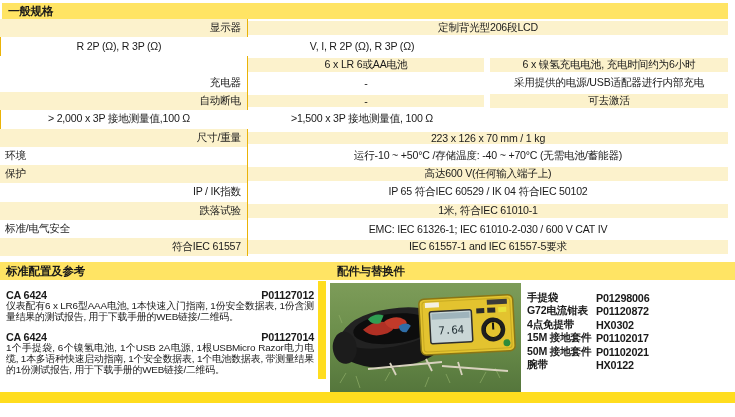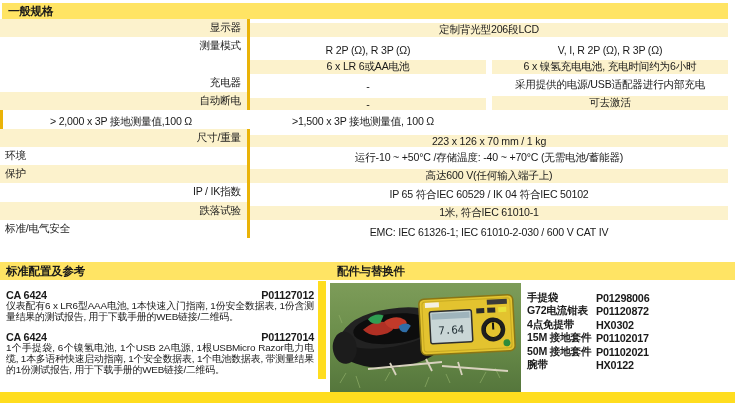--- a/index.html
+++ b/index.html
@@ -16,21 +16,21 @@
     font-size:11.5px; font-weight:bold;
   }
   .spec-rows { position:absolute; top:19px; left:0; width:728px; }
   .spec-row { display:flex; align-items:stretch; height:18.25px; font-size:10.6px; }
   .spec-row .lbl {
     width:247px; display:flex; align-items:center; justify-content:flex-end;
     padding-right:6px; font-weight:normal;
   }
   .spec-row .lbl.left { justify-content:flex-start; padding-left:5px; }
   .spec-row .vals {
-    width:481px; border-left:3px solid #eab308; display:flex; align-items:flex-end;
+    width:481px; border-left:1px solid #eab308; display:flex; align-items:center;
   }
   .spec-row .cell { display:flex; align-items:center; justify-content:center; text-align:center; }
   .spec-row .cell.single { flex:1; }
   .spec-row .cell.c1 { width:236px; }
   .spec-row .gap { width:6px; background:#fff; }
   .spec-row .cell.c2 { flex:1; }
   
   .section-bar { position:absolute; top:262px; left:0; width:735px; height:18px; }
   .section-title { position:absolute; top:2px; font-size:11.5px; font-weight:bold; }
   .section-title.left { left:6px; }
@@ -57,21 +57,20 @@
   </div>
 
   <div class="spec-rows" id="spec-rows">
       <div class="spec-row">
         <div class="lbl" style="background: rgb(252, 242, 204);">显示器</div>
         <div class="vals">
           <div class="cell single" style="background: rgb(252, 242, 204);">定制背光型206段LCD</div>
         </div>
       </div>
       <div class="spec-row">
-        <div class="lbl" style="background: transparent;">测量模式</div>
         <div class="vals">
           <div class="cell c1" style="background: transparent;">R 2P (Ω), R 3P (Ω)</div>
           <div class="gap"></div>
           <div class="cell c2" style="background: transparent;">V, I, R 2P (Ω), R 3P (Ω)</div>
         </div>
       </div>
       <div class="spec-row">
         <div class="lbl" style="background: rgb(252, 242, 204); margin-top: 44px;">电源</div>
         <div class="vals">
           <div class="cell c1" style="background: rgb(252, 242, 204);">6 x LR 6或AA电池</div>
@@ -129,20 +128,26 @@
       <div class="spec-row">
         <div class="lbl" style="background: rgb(252, 242, 204);">跌落试验</div>
         <div class="vals">
           <div class="cell single" style="background: rgb(252, 242, 204);">1米, 符合IEC 61010-1</div>
         </div>
       </div>
       <div class="spec-row">
         <div class="lbl left" style="background: transparent;">标准/电气安全</div>
         <div class="vals">
           <div class="cell single" style="background: transparent;">EMC: IEC 61326-1; IEC 61010-2-030 / 600 V CAT IV</div>
+        </div>
+      </div>
+      <div class="spec-row">
+        <div class="lbl" style="background: rgb(252, 242, 204);">符合IEC 61557</div>
+        <div class="vals">
+          <div class="cell single" style="background: rgb(252, 242, 204);">IEC 61557-1 and IEC 61557-5要求</div>
         </div>
       </div>
     </div>
 
   <div class="section-bar" style="background: rgb(255, 228, 100);">
     <span class="section-title left">标准配置及参考</span>
     <span class="section-title right">配件与替换件</span>
   </div>
 
   <div class="config-block" id="config-entries">

